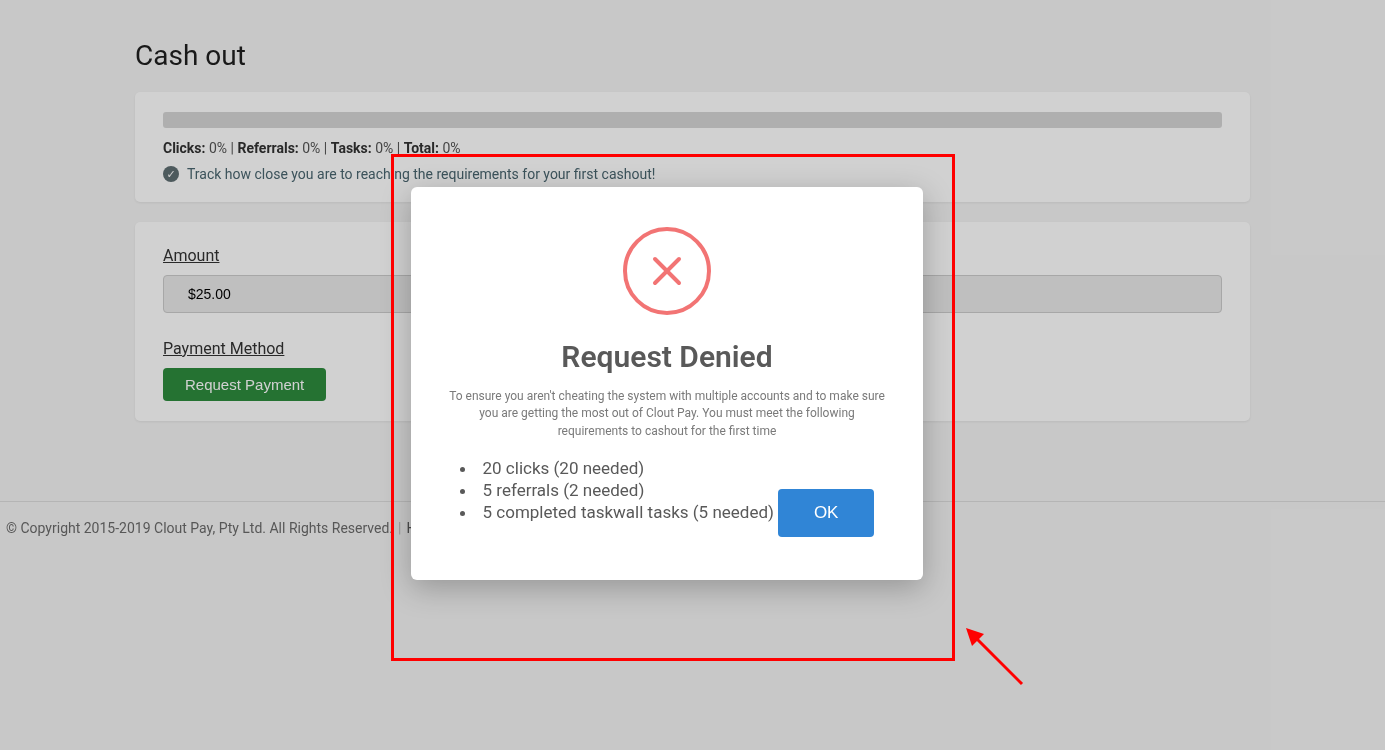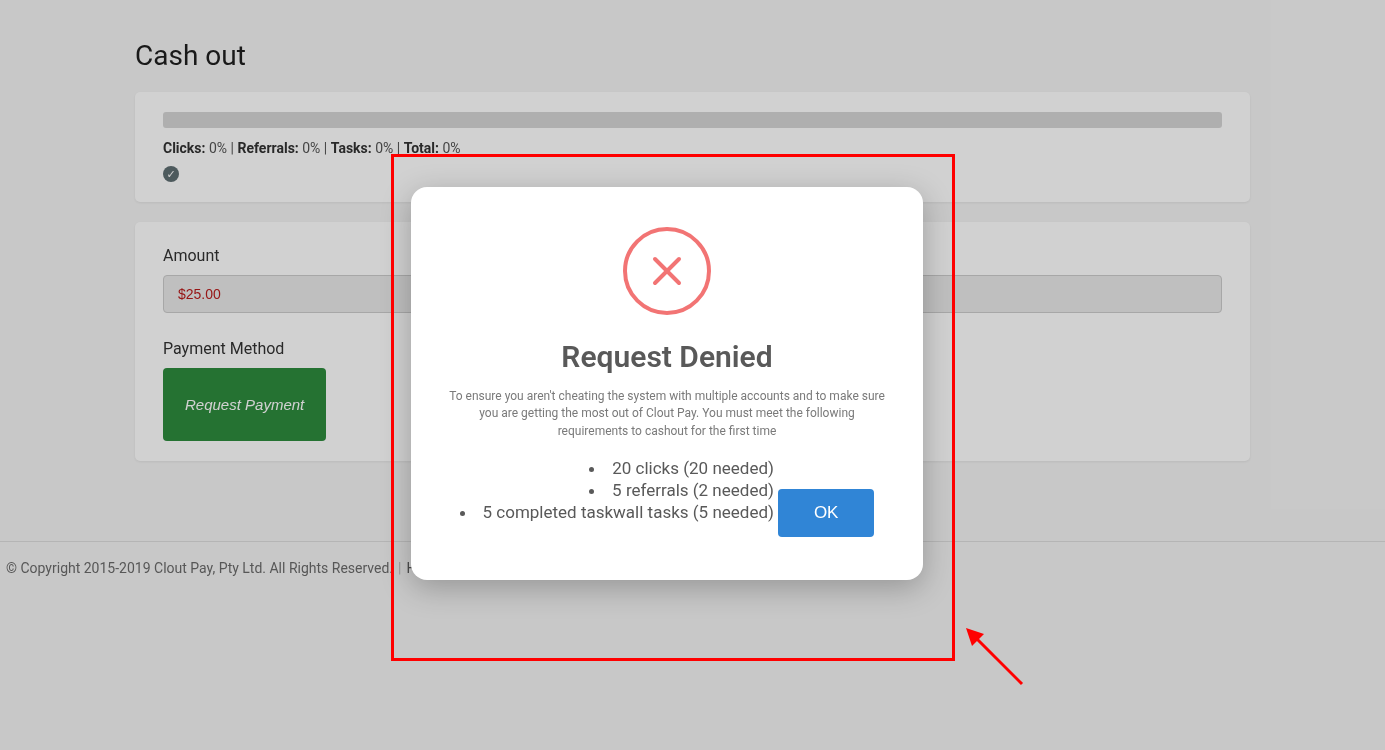--- a/index.html
+++ b/index.html
@@ -72,29 +72,30 @@
       align-items: center;
       justify-content: center;
       margin-right: 8px;
     }
     .form-label {
       display: block;
       font-size: 16px;
       color: #333;
       margin-bottom: 10px;
       margin-top: 4px;
+      text-decoration: underline;
     }
     .form-input, .form-select {
       width: 100%;
-      padding: 10px 14px;
+      padding: 10px 24px;
       font-size: 14px;
       border: 1px solid #ccc;
       border-radius: 4px;
       background: #e9e9e9;
-      color: #b91c1c;
+      color: #000000;
       margin-bottom: 22px;
     }
     .form-select {
       appearance: none;
       background-image: none;
       position: relative;
     }
     .select-wrap {
       position: relative;
     }
@@ -104,25 +105,24 @@
       right: 14px;
       top: 10px;
       color: #555;
       pointer-events: none;
       font-size: 12px;
     }
     .btn-request {
       background: #2e8b3e;
       color: #fff;
       border: none;
-      padding: 28px 22px;
+      padding: 8px 22px;
       font-size: 15px;
       border-radius: 4px;
       cursor: pointer;
-      font-style: italic;
     }
     .footer {
       border-top: 1px solid #ddd;
       padding: 18px 0 18px 6px;
       font-size: 14px;
       color: #6b6b6b;
       display: flex;
       align-items: center;
       gap: 5px;
       margin-top: 80px;
@@ -155,21 +155,21 @@
       z-index: 400;
       pointer-events: none;
     }
     
     .modal {
       position: absolute;
       left: 411px;
       top: 187px;
       width: 512px;
       background: #fff;
-      border-radius: 16px;
+      border-radius: 6px;
       z-index: 300;
       padding: 40px 30px 30px 30px;
       text-align: center;
       box-shadow: 0 8px 30px rgba(0,0,0,0.25);
     }
     .modal .icon-wrap {
       width: 88px;
       height: 88px;
       border: 4px solid #f27474;
       border-radius: 50%;
@@ -198,21 +198,21 @@
     .modal ul {
       list-style: disc;
       display: inline-block;
       text-align: left;
       font-size: 17px;
       color: #595959;
       margin-bottom: 26px;
     }
     .modal ul li {
       margin: 2px 0;
-      text-align: right;
+      text-align: left;
       list-style-position: inside;
     }
     .modal ul {
       text-align: center;
       padding: 0;
     }
     .modal .ok-btn {
       background: #3085d6;
       color: #fff;
       border: none;
@@ -235,20 +235,21 @@
       <span>0%</span> |
       <b>Referrals:</b>
       <span>0%</span> |
       <b>Tasks:</b>
       <span>0%</span> |
       <b>Total:</b>
       <span>0%</span>
     </div>
     <div class="info-line">
       <span class="check-icon">✓</span>
+      <span>Track how close you are to reaching the requirements for your first cashout!</span>
     </div>
   </div>
 
   <div class="card">
     <label class="form-label">Amount</label>
     <input class="form-input" type="text" value="$25.00" style="">
 
     <label class="form-label">Payment Method</label>
 
     <button class="btn-request">Request Payment</button>

